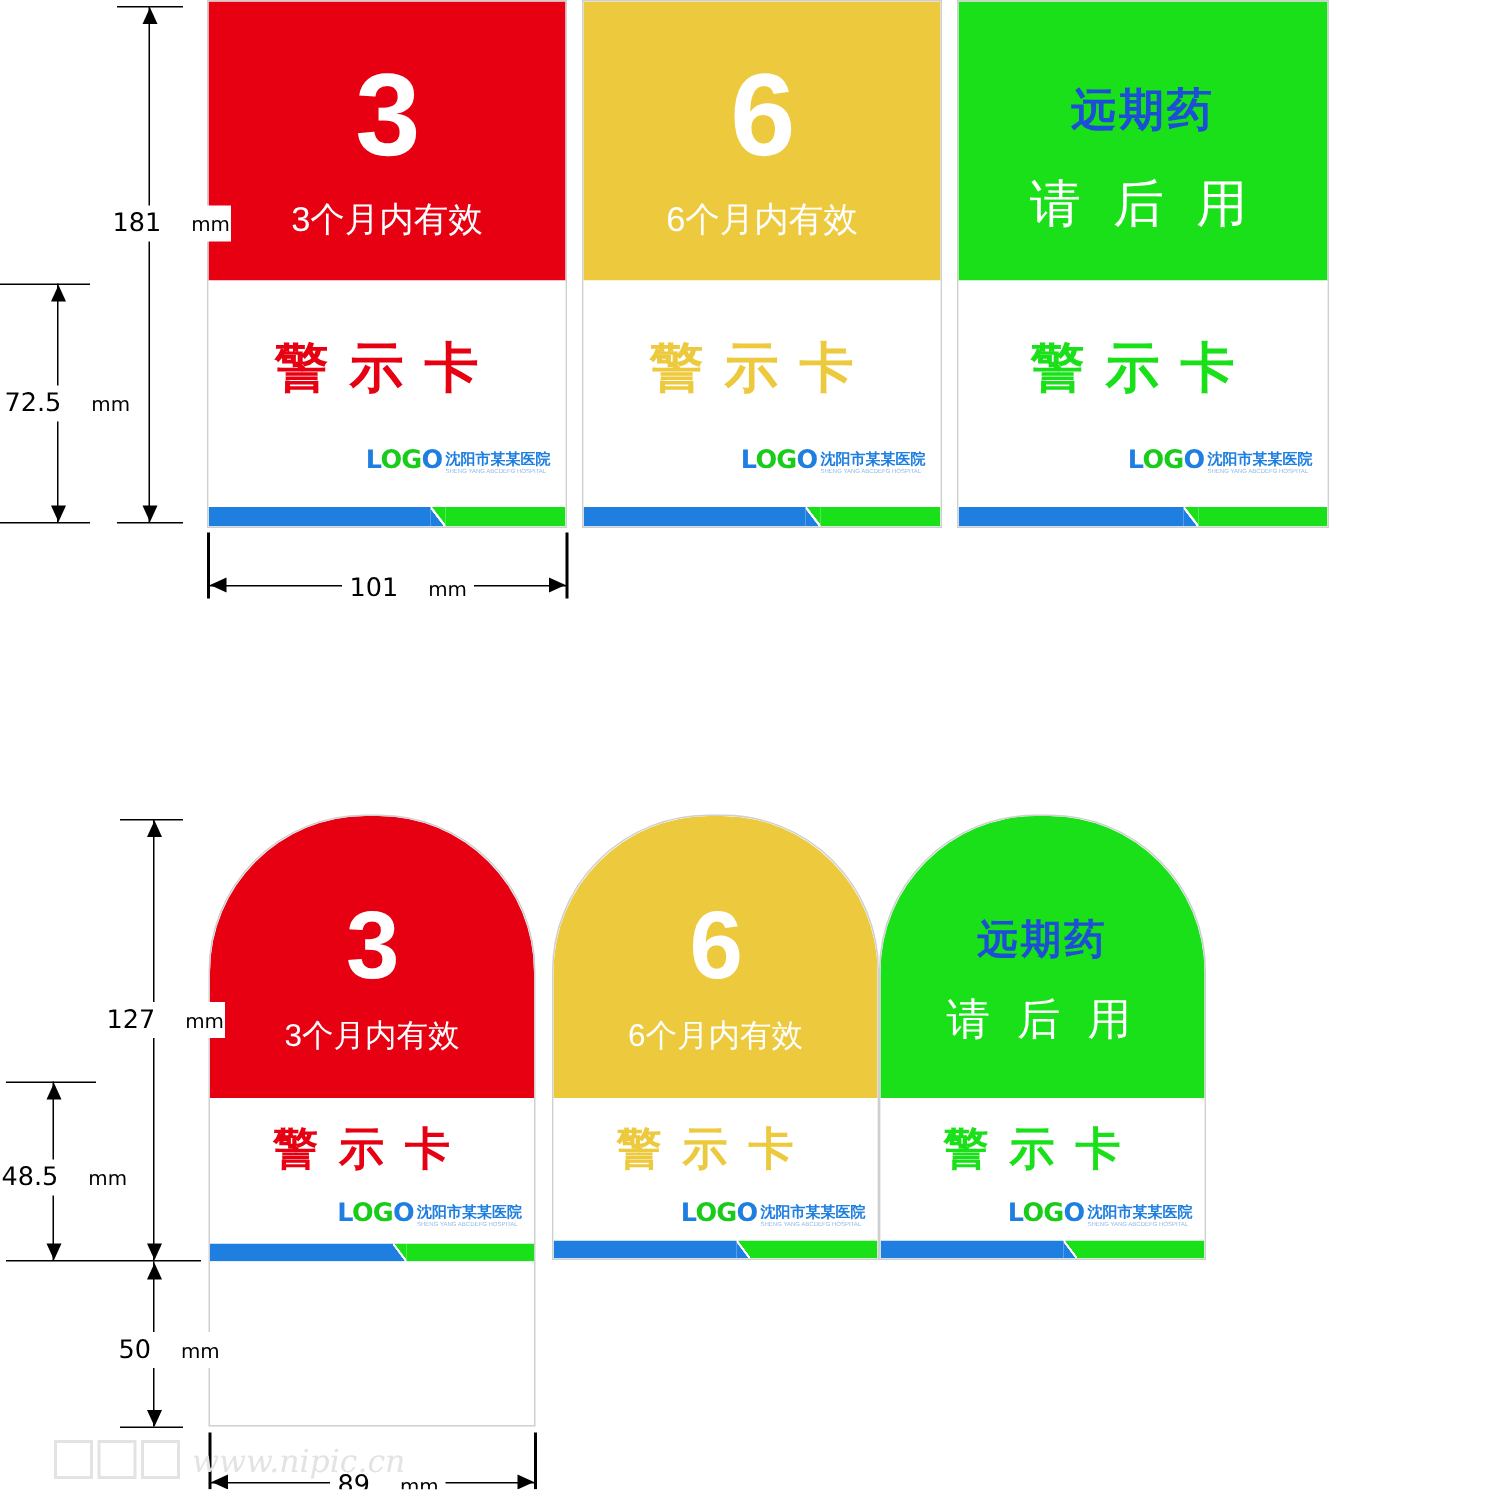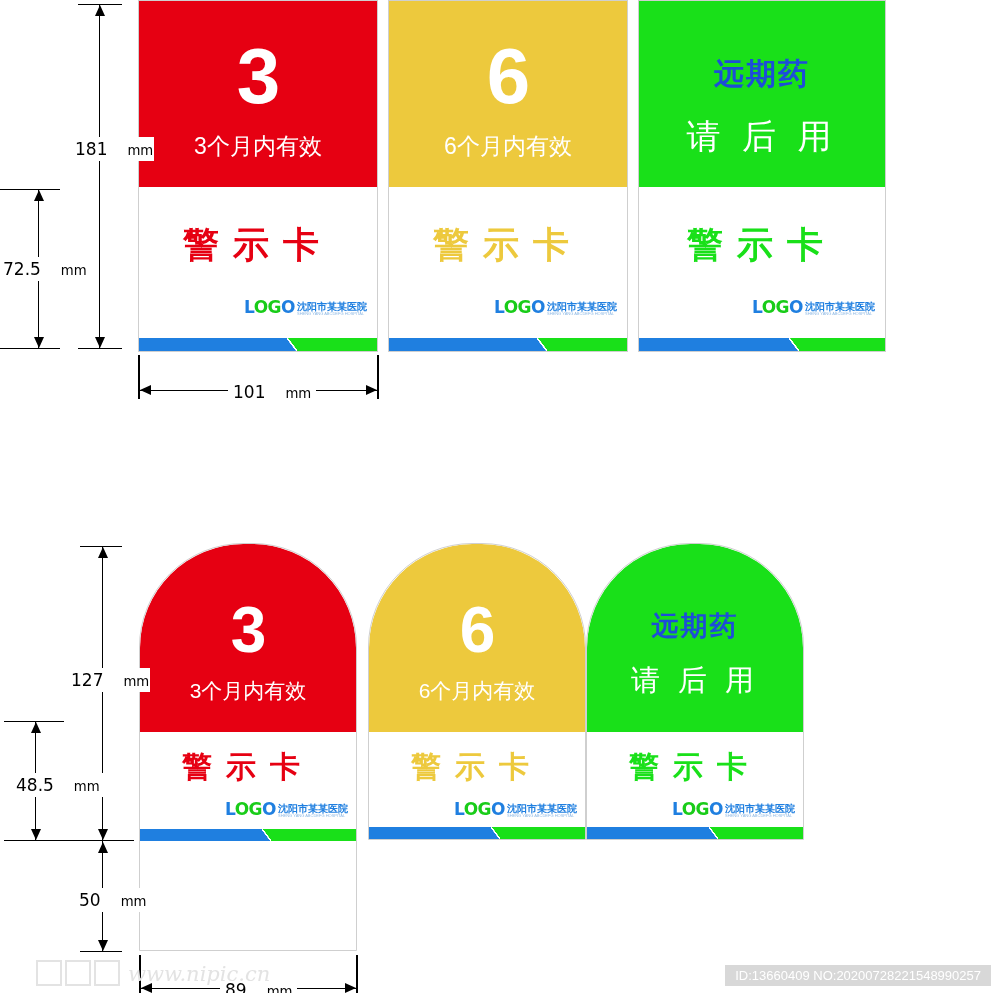--- a/index.html
+++ b/index.html
@@ -355,21 +355,21 @@
   <div class="arrowhead ah-up" style="left:98px; top:547px;"></div>
   <div class="arrowhead ah-down" style="left:98px; top:829px;"></div>
   <div class="dimlabel" style="left:70px; top:668px; font-size:17px; background:#fff; padding:2px 1px;">
     <span>127</span><span class="u">mm</span>
   </div>
 
   <div class="hline" style="left:4px; top:721px; width:60px;"></div>
   <div class="vline" style="left:35px; top:721px; height:119px;"></div>
   <div class="arrowhead ah-up" style="left:31px; top:722px;"></div>
   <div class="arrowhead ah-down" style="left:31px; top:829px;"></div>
-  <div class="dimlabel" style="left:0px; top:773px; font-size:17px; background:#fff; padding:2px 16px;text-align:right;">
+  <div class="dimlabel" style="left:0px; top:773px; font-size:17px; background:#fff; padding:2px 1px;text-align:right;">
     <span>48.5</span><span class="u">mm</span>
   </div>
 
   <div class="hline" style="left:4px; top:840px; width:130px;"></div>
 
   <div class="vline" style="left:102px; top:841px; height:110px;"></div>
   <div class="arrowhead ah-up" style="left:98px; top:842px;"></div>
   <div class="arrowhead ah-down" style="left:98px; top:940px;"></div>
   <div class="hline" style="left:80px; top:951px; width:42px;"></div>
   <div class="dimlabel" style="left:78px; top:888px; font-size:17px; background:#fff; padding:2px 1px;">
@@ -386,15 +386,14 @@
   </div>
 
 
   <div class="wm-logo" style="left:36px; top:960px;">
     <span style="width:26px;height:26px;line-height:24px;font-size:19px;">昵</span>
     <span style="width:26px;height:26px;line-height:24px;font-size:19px;">享</span>
     <span style="width:26px;height:26px;line-height:24px;font-size:19px;">网</span>
   </div>
   <div class="wm-text" style="left:128px; top:962px; font-size:21px;">www.nipic.cn</div>
 
-  <div class="wm-id" style="right:6px; top:965px; font-size:13px;">ID:13660409 NO:20200728221548990257</div>
 
 </div>
 
 </body></html>

